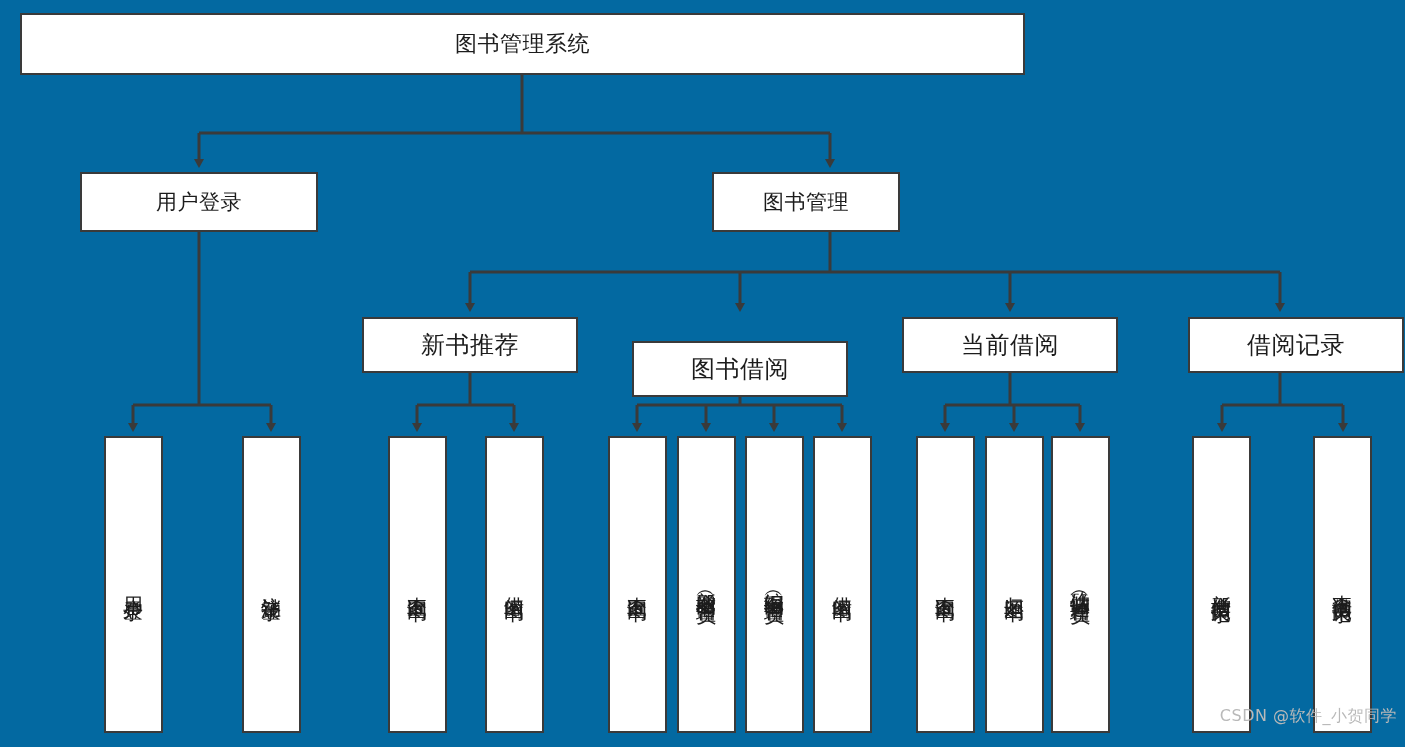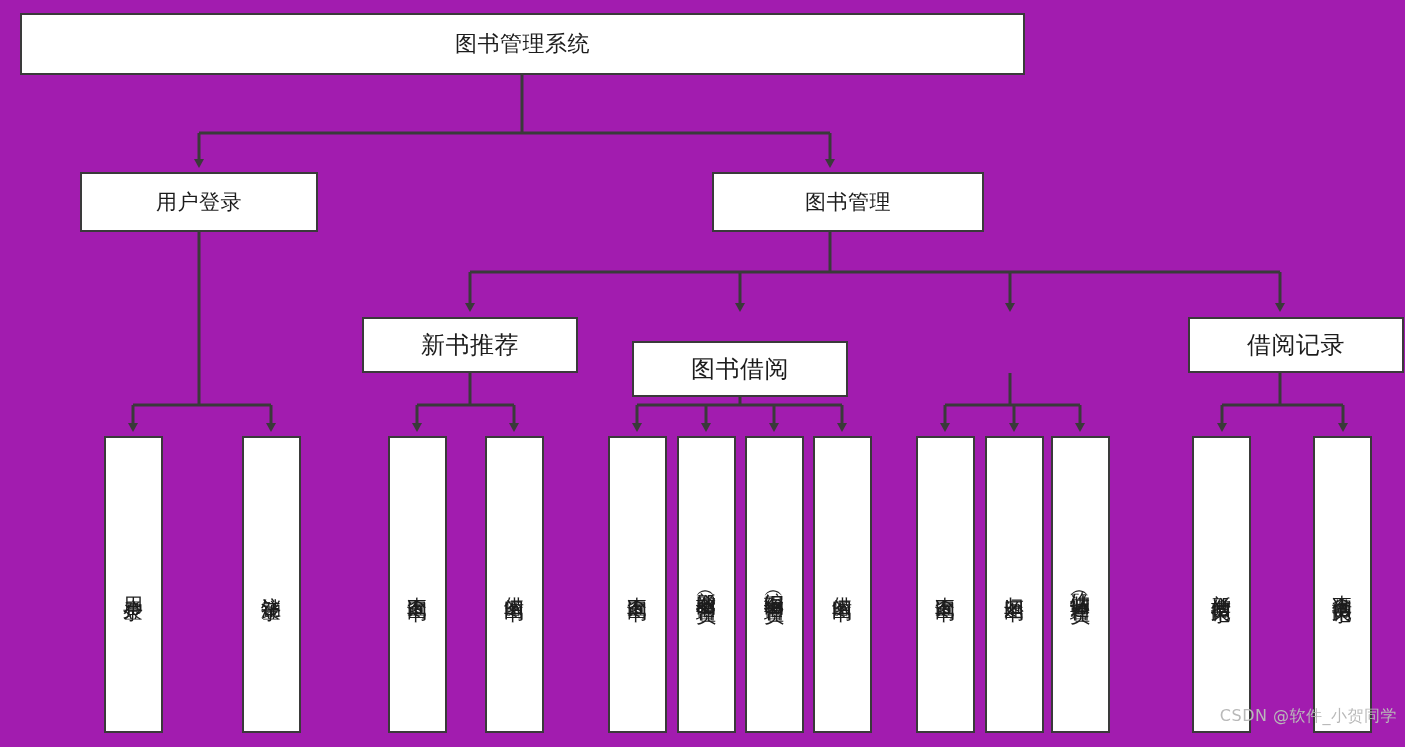--- a/index.html
+++ b/index.html
@@ -9,21 +9,21 @@
     background: #ffffff;
   }
   body {
     font-family: "DejaVu Sans", "Liberation Sans", sans-serif;
     color: #1a1a1a;
   }
   #canvas {
     position: relative;
     width: 1405px;
     height: 747px;
-    background: #a21caf;
+    background: #0369a1;
     overflow: hidden;
   }
   #edges {
     position: absolute;
     left: 0;
     top: 0;
     width: 1405px;
     height: 747px;
     pointer-events: none;
   }
@@ -128,32 +128,35 @@
   </svg>
 
   <div class="node root" style="left:20px; top:13px; width:1005px; height:62px;">
     <span class="node-label">图书管理系统</span>
   </div>
 
   <div class="node level2" style="left:80px; top:172px; width:238px; height:60px;">
     <span class="node-label">用户登录</span>
   </div>
 
-  <div class="node level2" style="left:712px; top:172px; width:272px; height:60px;">
+  <div class="node level2" style="left:712px; top:172px; width:188px; height:60px;">
     <span class="node-label">图书管理</span>
   </div>
 
   <div class="node level3" style="left:362px; top:317px; width:216px; height:56px;">
     <span class="node-label">新书推荐</span>
   </div>
 
   <div class="node level3" style="left:632px; top:317px; width:216px; height:56px;margin-top:24px;">
     <span class="node-label">图书借阅</span>
   </div>
 
+  <div class="node level3" style="left:902px; top:317px; width:216px; height:56px;">
+    <span class="node-label">当前借阅</span>
+  </div>
 
   <div class="node level3" style="left:1172px; top:317px; width:216px; height:56px;margin-left:16px;">
     <span class="node-label">借阅记录</span>
   </div>
 
   <div class="node leaf" style="left:104px; top:436px; width:59px; height:297px;">
     <span class="node-label">用户登录</span>
   </div>
 
   <div class="node leaf" style="left:242px; top:436px; width:59px; height:297px;">

